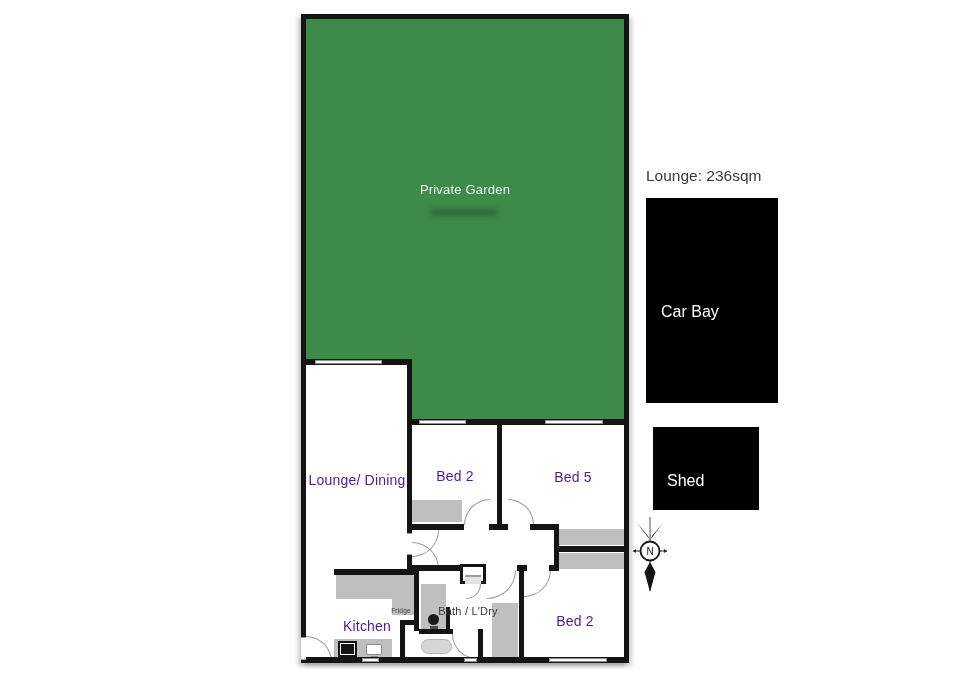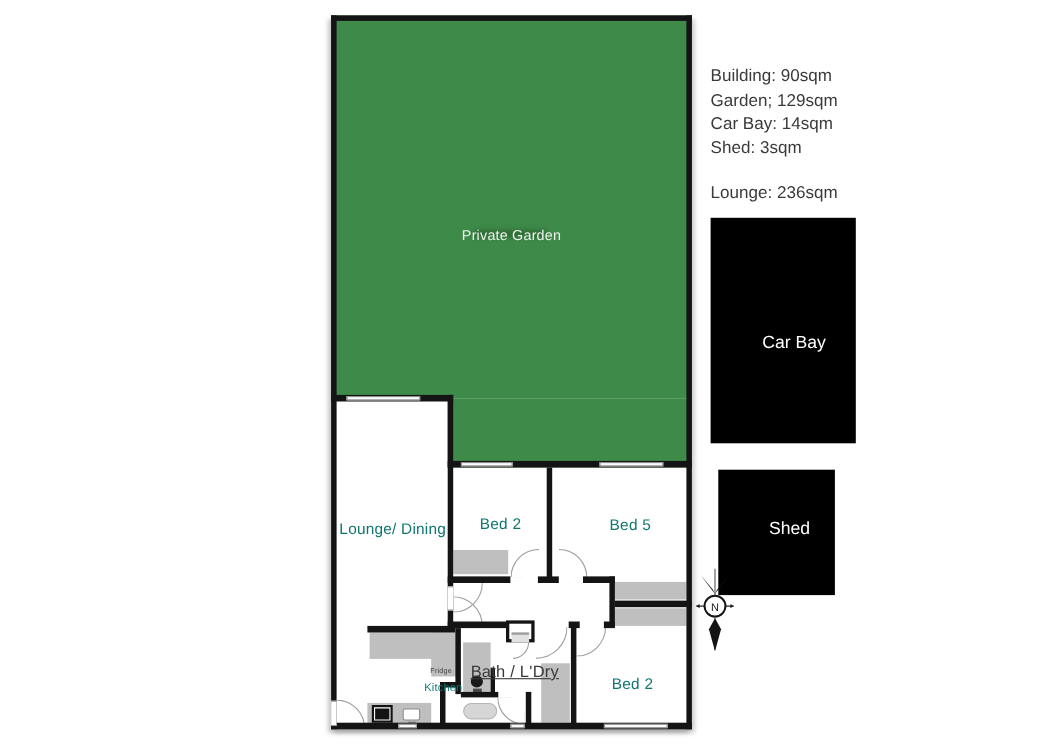--- a/index.html
+++ b/index.html
@@ -14,53 +14,53 @@
   
   .open{position:absolute;background:#fff;}
   
   .arc{position:absolute;border:0 solid #9c9c9c;box-sizing:border-box;background:transparent;}
   .arc.tl{border-top-left-radius:100% 100%;border-top-width:1.5px;border-left-width:1.5px;}
   .arc.tr{border-top-right-radius:100% 100%;border-top-width:1.5px;border-right-width:1.5px;}
   .arc.bl{border-bottom-left-radius:100% 100%;border-bottom-width:1.5px;border-left-width:1.5px;}
   .arc.br{border-bottom-right-radius:100% 100%;border-bottom-width:1.5px;border-right-width:1.5px;}
   
   .lbl{position:absolute;transform:translate(-50%,-50%);white-space:nowrap;
-       color:#0f766e;font-size:13.5px;letter-spacing:.2px;}
-  .lbl.small{font-size:15px;color:#3a3a3a;text-decoration:underline;}
+       color:#4c1d95;font-size:13.5px;letter-spacing:.2px;}
+  .lbl.small{font-size:11px;color:#3a3a3a;}
   .lbl.tiny{font-size:6.5px;color:#3f3f3f;}
   .lbl.garden{color:var(--garden_text);font-size:13px;}
   .smudge{position:absolute;background:rgba(10,30,12,.28);filter:blur(2.5px);border-radius:3px;}
   
   .plan-shadow{position:absolute;left:301px;top:14px;width:328px;height:649px;
                box-shadow:-3px 3px 4px rgba(0,0,0,.22),3px 3px 4px rgba(0,0,0,.18);}
   
   .panel-lines{position:absolute;left:646px;top:59px;font-size:15.5px;line-height:21.5px;
                color:var(--panel_text);}
   .panel-total{position:absolute;left:646px;top:167px;font-size:15.5px;color:var(--panel_text);}
   .bigbox{position:absolute;background:var(--outbuilding_fill);}
-  .bigbox span{position:absolute;color:var(--outbuilding_text);font-size:16px;margin-left:32px;}
+  .bigbox span{position:absolute;color:var(--outbuilding_text);font-size:16px;}
   
   .closet{position:absolute;background:#fff;border:3px solid var(--wall);box-sizing:border-box;}
   .appliance{position:absolute;background:#e2e2e2;border-top:2px solid #9a9a9a;}
   .stove{position:absolute;background:#141414;box-shadow:inset 0 0 0 2px #141414,inset 0 0 0 3px #fff;}
   .sink{position:absolute;background:#fff;border:1.5px solid #8c8c8c;border-radius:2px;box-sizing:border-box;}
   .round{border-radius:50%;}
   .tub{position:absolute;background:#d6d6d6;border:1px solid #b5b5b5;border-radius:8px;box-sizing:border-box;}
 </style>
 </head>
 <body>
 
 <div id="stage">
 
   <div class="plan-shadow"></div>
 
   <div style="position:absolute;left:301px;top:14px;width:328px;height:348px;background:var(--garden_fill);"></div>
   <div style="position:absolute;left:407px;top:362px;width:222px;height:63px;background:var(--garden_fill);"></div>
   <div class="smudge" style="left:430px;top:209px;width:68px;height:7px;"></div>
-  <div class="lbl garden" style="left:465px;top:214px;">Private Garden</div>
+  <div class="lbl garden" style="left:465px;top:189px;">Private Garden</div>
 
   <div class="f" style="left:412px;top:500px;width:50px;height:22px;"></div>
   <div class="f" style="left:559px;top:529px;width:65px;height:16px;"></div>
   <div class="f" style="left:559px;top:553px;width:65px;height:16px;"></div>
   <div class="f" style="left:336px;top:575px;width:78px;height:24px;"></div>
   <div class="f" style="left:392px;top:575px;width:24px;height:40px;"></div>
   <div class="f" style="left:334px;top:639px;width:58px;height:19px;"></div>
   <div class="f" style="left:421px;top:584px;width:25px;height:46px;"></div>
   <div class="f" style="left:492px;top:603px;width:26px;height:54px;"></div>
   <div class="tub" style="left:421px;top:639px;width:31px;height:15px;"></div>
@@ -116,36 +116,30 @@
   <div class="win" style="left:419px;top:420px;width:47px;height:4px;"></div>
   <div class="win" style="left:545px;top:420px;width:58px;height:4px;"></div>
   <div class="win" style="left:362px;top:658px;width:17px;height:4px;"></div>
   <div class="win" style="left:464px;top:658px;width:13px;height:4px;"></div>
   <div class="win" style="left:549px;top:658px;width:58px;height:4px;"></div>
 
   <div class="lbl" style="left:357px;top:480px;font-size:14px;">Lounge/ Dining</div>
   <div class="lbl" style="left:455px;top:476px;font-size:14px;">Bed 2</div>
   <div class="lbl" style="left:573px;top:477px;font-size:14px;">Bed 5</div>
   <div class="lbl" style="left:575px;top:621px;font-size:14px;">Bed 2</div>
-  <div class="lbl" style="left:367px;top:626px;font-size:10px;margin-left:36px;">Kitchen</div>
+  <div class="lbl" style="left:367px;top:626px;font-size:14px;">Kitchen</div>
   <div class="lbl tiny" style="left:401px;top:610px;">Fridge</div>
   <div class="lbl small" style="left:468px;top:611px;">Bath / L'Dry</div>
 
-  <div class="panel-lines">
-    <div>Building: 90sqm</div>
-    <div>Garden; 129sqm</div>
-    <div>Car Bay: 14sqm</div>
-    <div>Shed: 3sqm</div>
-  </div>
   <div class="panel-total">Lounge: 236sqm</div>
 
   <div class="bigbox" style="left:646px;top:198px;width:132px;height:205px;">
     <span style="left:15px;top:105px;">Car Bay</span>
   </div>
-  <div class="bigbox" style="left:653px;top:427px;width:106px;height:114px;">
+  <div class="bigbox" style="left:653px;top:427px;width:106px;height:83px;">
     <span style="left:14px;top:45px;">Shed</span>
   </div>
 
   <svg style="position:absolute;left:622px;top:512px;" width="56" height="84" viewBox="0 0 56 84">
     <line x1="28" y1="5" x2="28" y2="79" stroke="#555" stroke-width="1"></line>
     <line x1="11" y1="39" x2="19" y2="39" stroke="#222" stroke-width="1"></line>
     <line x1="37" y1="39" x2="45" y2="39" stroke="#222" stroke-width="1"></line>
     <polygon points="11,39 14,37 14,41" fill="#222"></polygon>
     <polygon points="45,39 42,37 42,41" fill="#222"></polygon>
     <path d="M28 28 L15 11 L26 24 Z" fill="#141414"></path>

